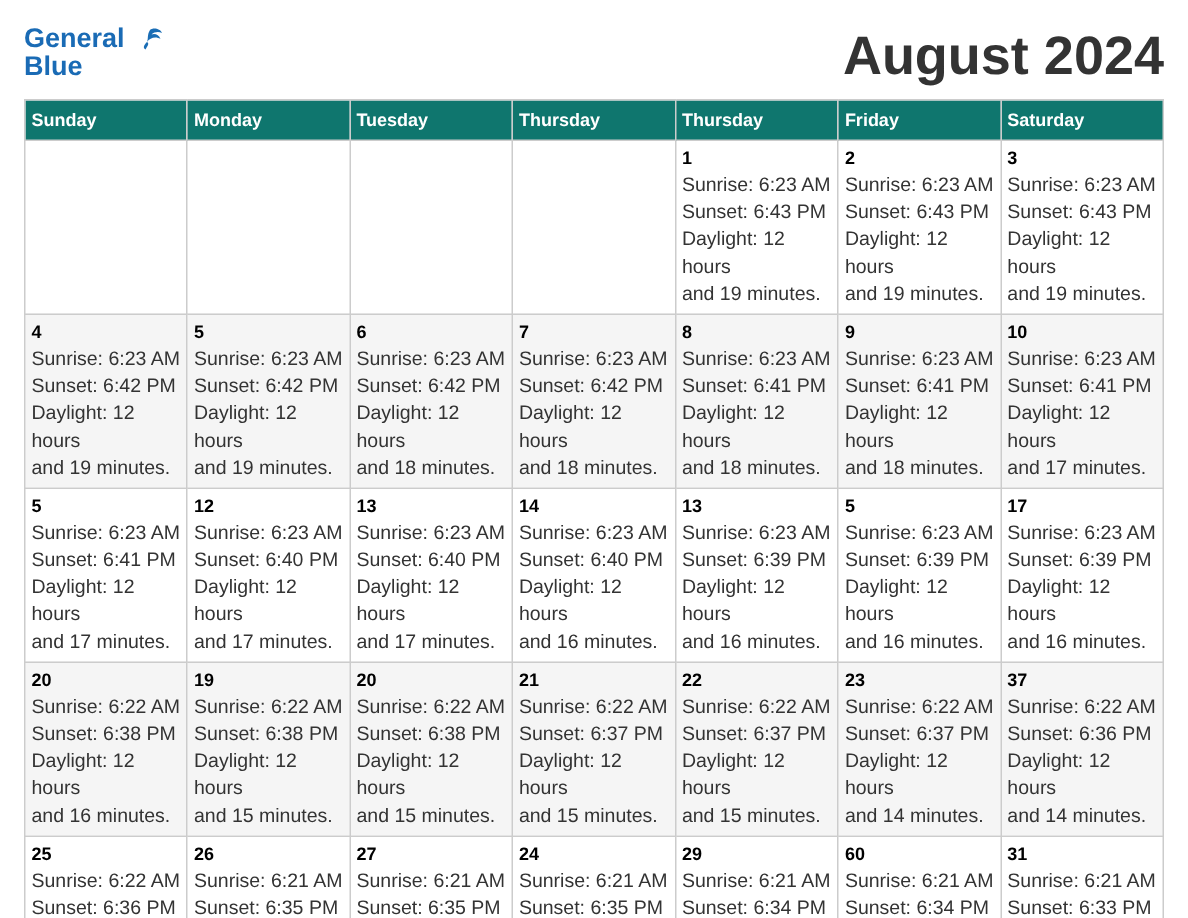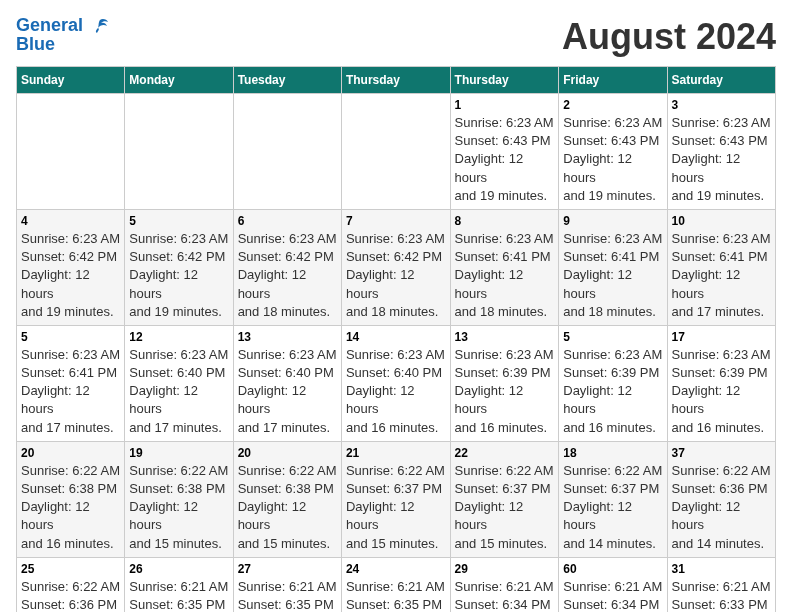--- a/index.html
+++ b/index.html
@@ -195,21 +195,21 @@
         </td>
         <td>
           <div class="day-num">21</div>
           <div class="day-info">Sunrise: 6:22 AM<br>Sunset: 6:37 PM<br>Daylight: 12 hours<br>and 15 minutes.</div>
         </td>
         <td>
           <div class="day-num">22</div>
           <div class="day-info">Sunrise: 6:22 AM<br>Sunset: 6:37 PM<br>Daylight: 12 hours<br>and 15 minutes.</div>
         </td>
         <td>
-          <div class="day-num">18</div>
+          <div class="day-num">23</div>
           <div class="day-info">Sunrise: 6:22 AM<br>Sunset: 6:37 PM<br>Daylight: 12 hours<br>and 14 minutes.</div>
         </td>
         <td>
           <div class="day-num">37</div>
           <div class="day-info">Sunrise: 6:22 AM<br>Sunset: 6:36 PM<br>Daylight: 12 hours<br>and 14 minutes.</div>
         </td>
       </tr>
       <tr>
         <td>
           <div class="day-num">25</div>

